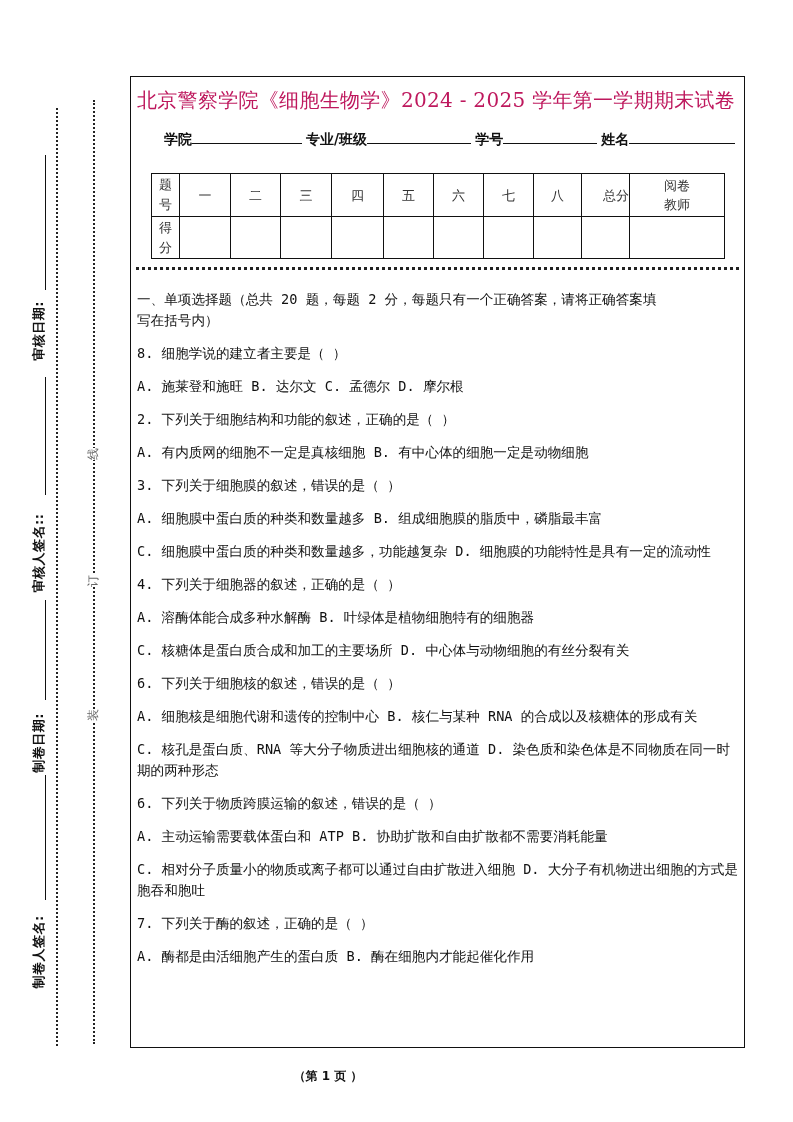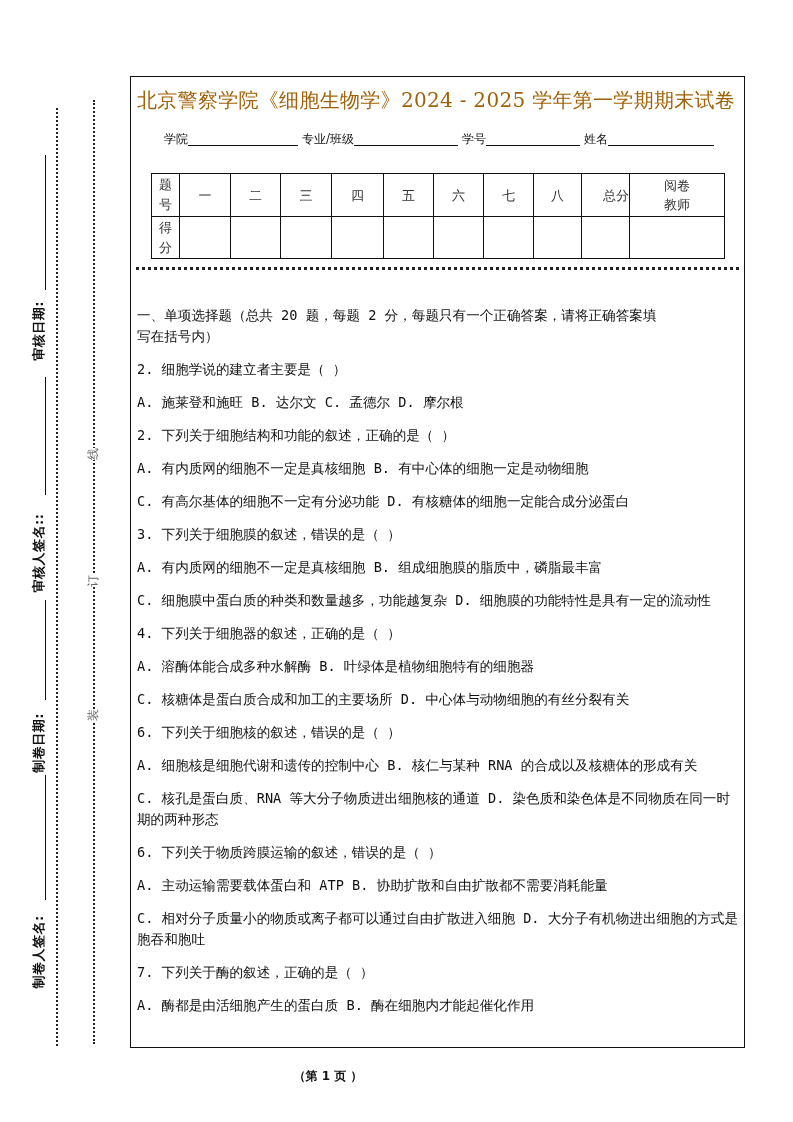--- a/index.html
+++ b/index.html
@@ -12,37 +12,37 @@
   .rot-label { position: absolute; transform: rotate(-90deg); transform-origin: center center;
                white-space: nowrap; font-family: "DejaVu Sans", "Liberation Sans", sans-serif;
                font-weight: bold; font-size: 13px; color: #111; letter-spacing: 0.5px; }
   .bind-mark { position: absolute; transform: rotate(-90deg); font-size: 12px; color: #666;
                background: #fff; line-height: 14px; padding: 1px 0; }
 
   
   .frame { position: absolute; left: 130px; top: 76px; width: 615px; height: 972px;
            border: 1.5px solid #111; box-sizing: border-box; }
   .title { position: absolute; left: 6px; top: 10px; font-size: 20px; letter-spacing: 0.3px;
-           white-space: nowrap; color: #a16207; }
-  .info-row { position: absolute; left: 33px; top: 54px; font-size: 12px; display: flex;
-              align-items: center; white-space: nowrap; }
+           white-space: nowrap; color: #be185d; }
+  .info-row { position: absolute; left: 33px; top: 54px; font-size: 14px; display: flex;
+              align-items: flex-start; white-space: nowrap; font-weight: bold; }
   .info-row .blank { display: inline-block; border-bottom: 1px solid #111; height: 12px; margin-right: 4px; }
 
   table.score { position: absolute; left: 20px; top: 96px; border-collapse: collapse;
                 font-size: 13px; color: #333; }
   table.score td { border: 1px solid #111; text-align: center; vertical-align: middle;
                    padding: 0; line-height: 21px; }
   .dotsep { position: absolute; left: 5px; right: 5px; top: 190px; height: 0;
             border-top: 3px dotted #222; }
 
   .content { position: absolute; left: 6px; top: 212px; right: 4px; font-size: 13.6px;
              font-family: "DejaVu Sans Mono", "Liberation Mono", monospace; }
   .content p { margin: 0; line-height: 21px; }
   .content .q { margin-top: 12px; }
-  .content .first { margin-top: 16px; }
+  .content .first { margin-top: 0; }
 
   .footer { position: absolute; top: 1068px; left: 0; width: 656px; text-align: center;
             font-size: 12px; font-weight: bold; font-family: "DejaVu Sans", sans-serif; }
 </style>
 </head>
 <body>
 
 <div>
   <div class="vline-dot" style="left:56px; top:108px; height:938px;"></div>
   <div class="vline-dot" style="left:93px; top:100px; height:944px;"></div>
@@ -113,29 +113,28 @@
     </tr>
   </tbody>
     </table>
 
   <div class="dotsep"></div>
 
   <div class="content">
     <p class="first">一、单项选择题（总共 20 题，每题 2 分，每题只有一个正确答案，请将正确答案填</p>
     <p>写在括号内）</p>
 
-    <p class="q">2. 细胞学说的建立者主要是（  ）</p>
+    <p class="q">8. 细胞学说的建立者主要是（  ）</p>
     <p class="q">A. 施莱登和施旺  B. 达尔文  C. 孟德尔  D. 摩尔根</p>
 
     <p class="q">2. 下列关于细胞结构和功能的叙述，正确的是（  ）</p>
     <p class="q">A. 有内质网的细胞不一定是真核细胞  B. 有中心体的细胞一定是动物细胞</p>
-    <p class="q">C. 有高尔基体的细胞不一定有分泌功能  D. 有核糖体的细胞一定能合成分泌蛋白</p>
 
     <p class="q">3. 下列关于细胞膜的叙述，错误的是（  ）</p>
-    <p class="q">A. 有内质网的细胞不一定是真核细胞  B. 组成细胞膜的脂质中，磷脂最丰富</p>
+    <p class="q">A. 细胞膜中蛋白质的种类和数量越多  B. 组成细胞膜的脂质中，磷脂最丰富</p>
     <p class="q">C. 细胞膜中蛋白质的种类和数量越多，功能越复杂  D. 细胞膜的功能特性是具有一定的流动性</p>
 
     <p class="q">4. 下列关于细胞器的叙述，正确的是（  ）</p>
     <p class="q">A. 溶酶体能合成多种水解酶  B. 叶绿体是植物细胞特有的细胞器</p>
     <p class="q">C. 核糖体是蛋白质合成和加工的主要场所  D. 中心体与动物细胞的有丝分裂有关</p>
 
     <p class="q">6. 下列关于细胞核的叙述，错误的是（  ）</p>
     <p class="q">A. 细胞核是细胞代谢和遗传的控制中心  B. 核仁与某种 RNA 的合成以及核糖体的形成有关</p>
     <p class="q">C. 核孔是蛋白质、RNA 等大分子物质进出细胞核的通道  D. 染色质和染色体是不同物质在同一时期的两种形态</p>
 

